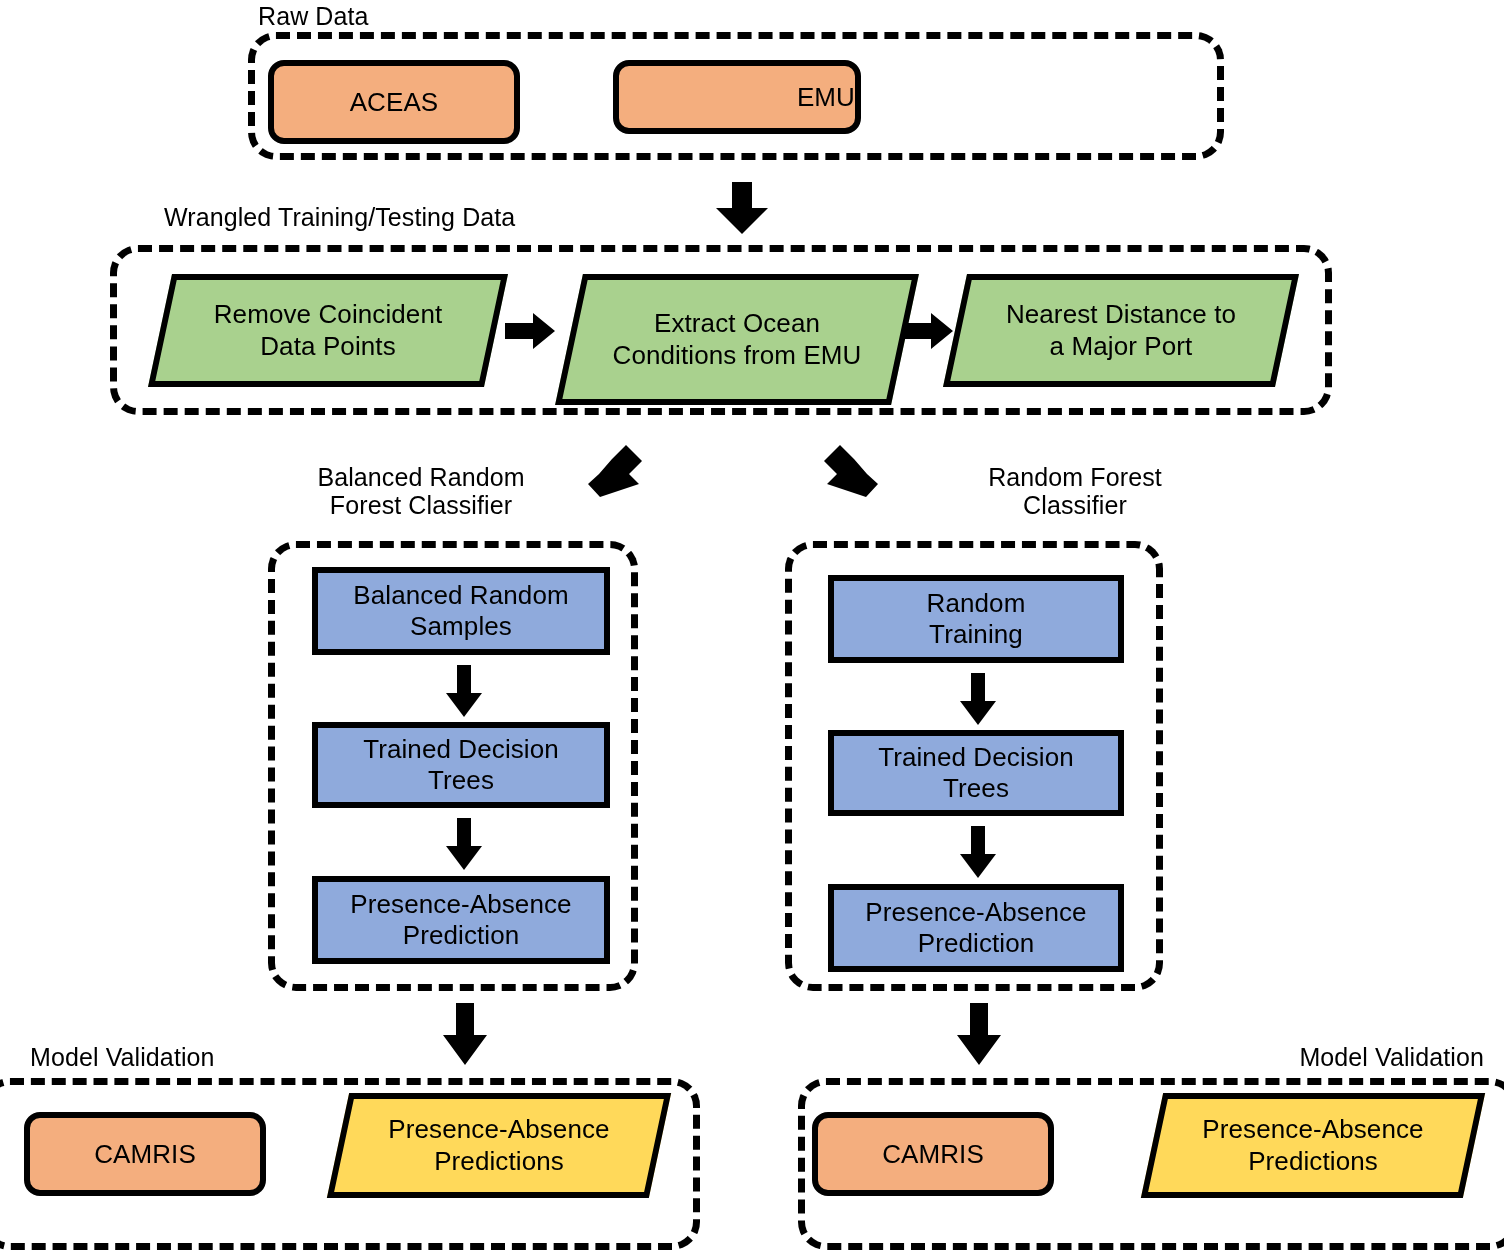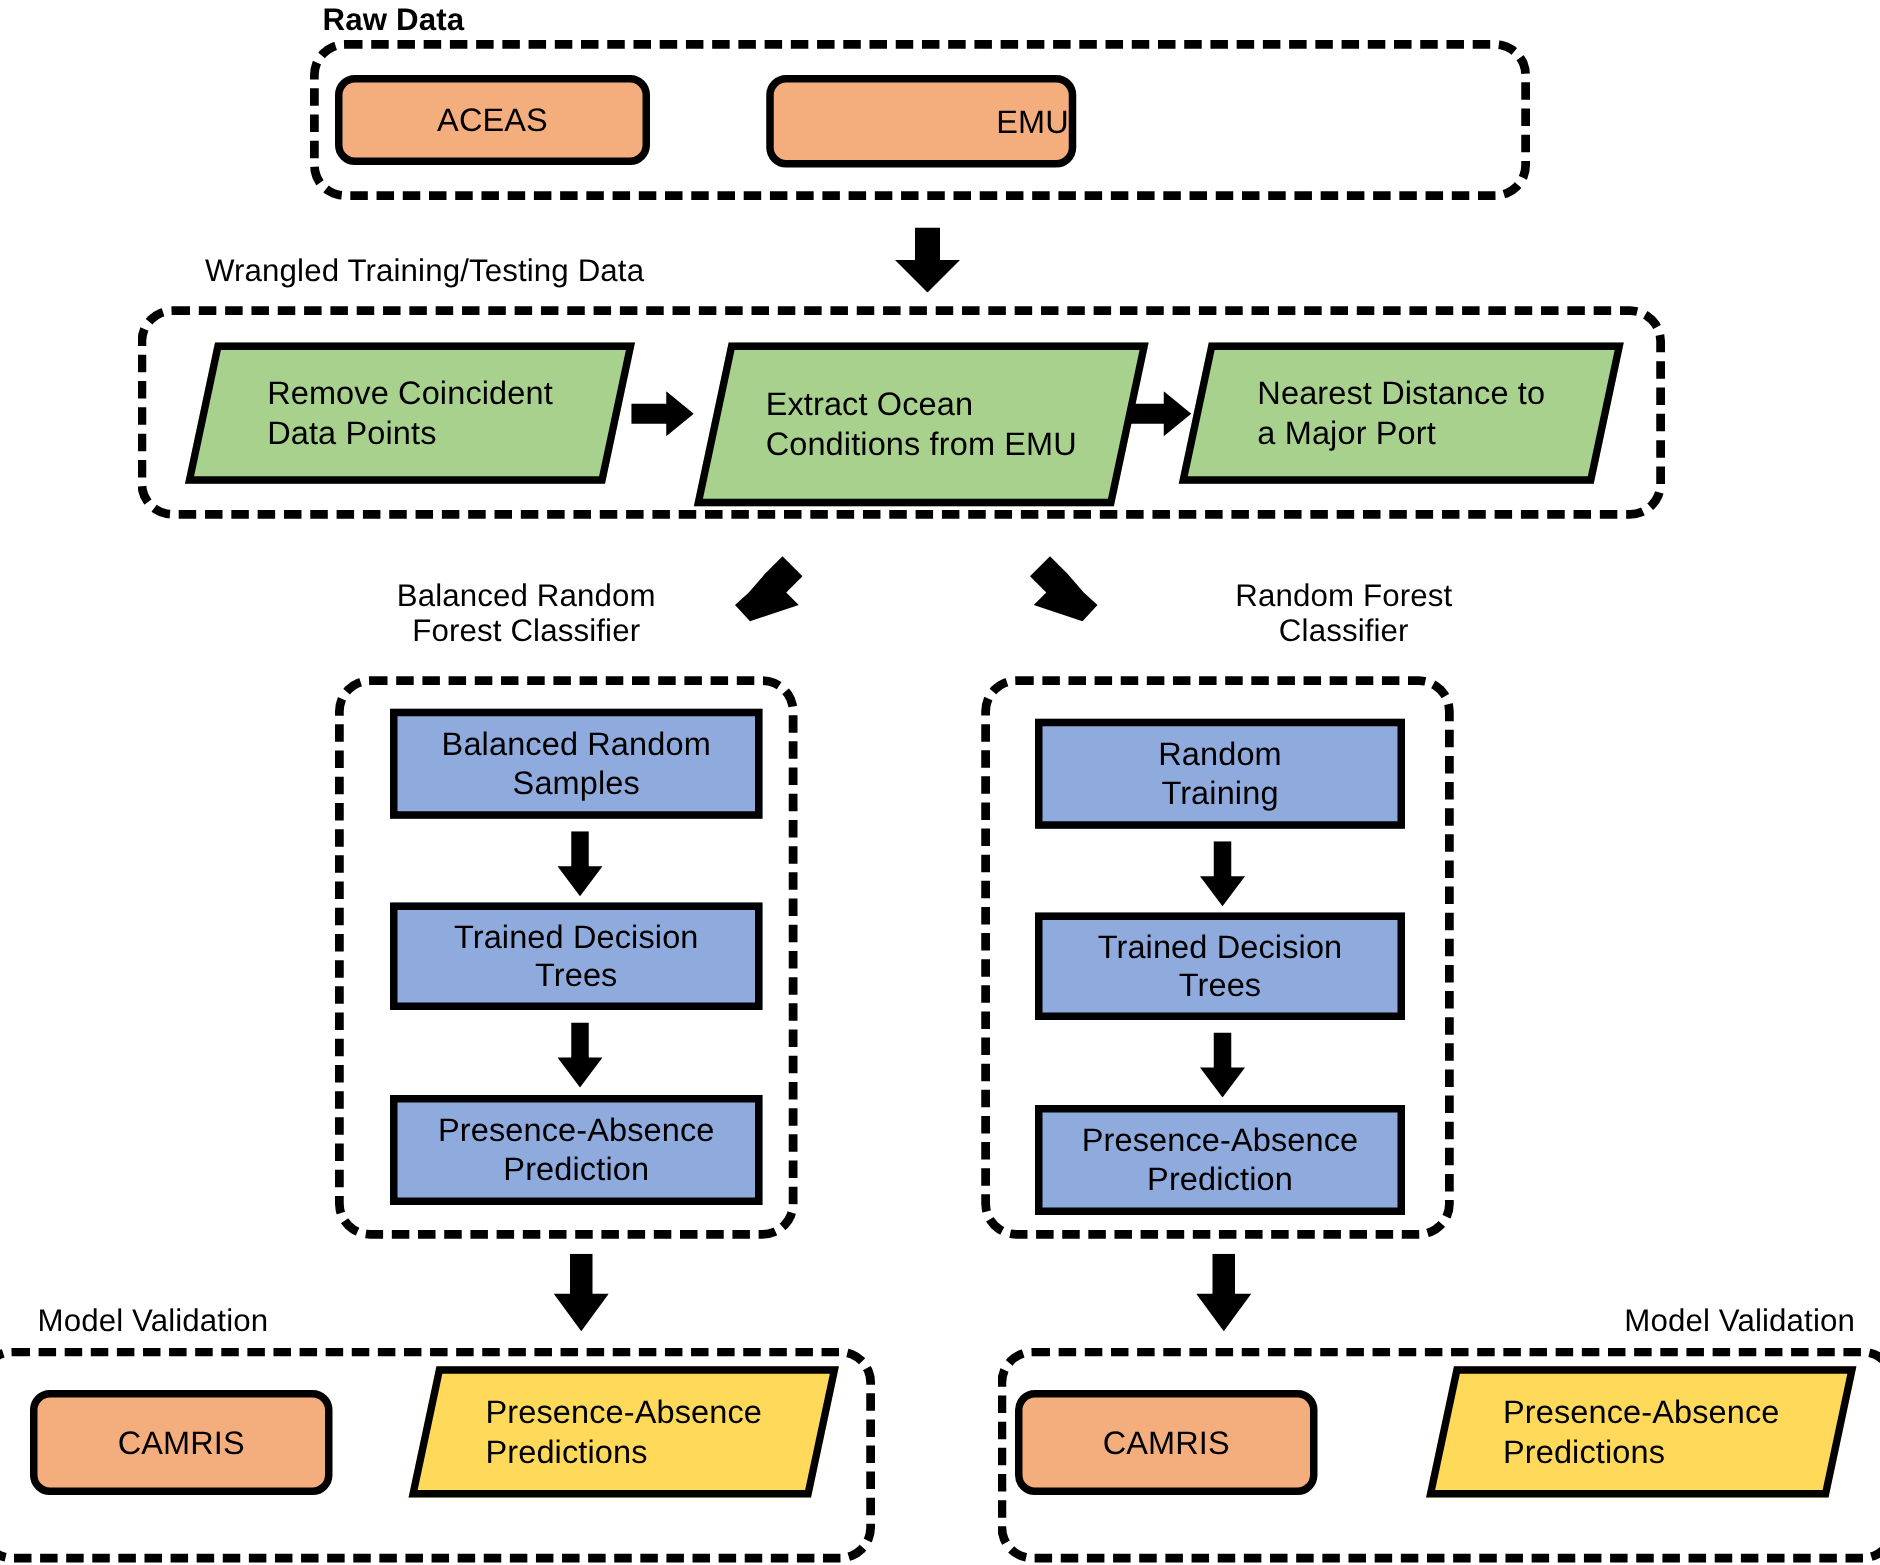--- a/index.html
+++ b/index.html
@@ -78,44 +78,44 @@
     transform: skewX(-12deg);
   }
   .para.green .shape { background: #A9D18E; }
   .para.yellow .shape { background: #FFD95A; }
   .para .txt {
     position: absolute;
     inset: 0;
     display: flex;
     align-items: center;
     justify-content: center;
-    text-align: left;
+    text-align: center;
     font-size: 26px;
     line-height: 1.2;
     white-space: pre-line;
     color: #000000;
     letter-spacing: 0.1px;
   }
 
   
   .arrow {
     position: absolute;
   }
   .arrow svg { display: block; }
 </style>
 </head>
 <body>
 
 <div id="canvas">
 
-  <div class="group-label" style="left:258px; top:2px;font-weight:bold;">Raw Data</div>
+  <div class="group-label" style="left:258px; top:2px;">Raw Data</div>
 
   <div class="group" style="left:248px; top:32px; width:976px; height:128px;"></div>
 
-  <div class="node orange" style="left:268px; top:60px; width:252px; height:72px;">
+  <div class="node orange" style="left:268px; top:60px; width:252px; height:84px;">
     <span>ACEAS</span>
   </div>
 
   <div class="node orange" style="left:613px; top:60px; width:248px; height:74px;justify-content:flex-end;">
     <span>EMU</span>
   </div>
 
 
   <div class="arrow" style="left:712px; top:182px;">
     <svg width="60" height="52" viewBox="0 0 60 52">

